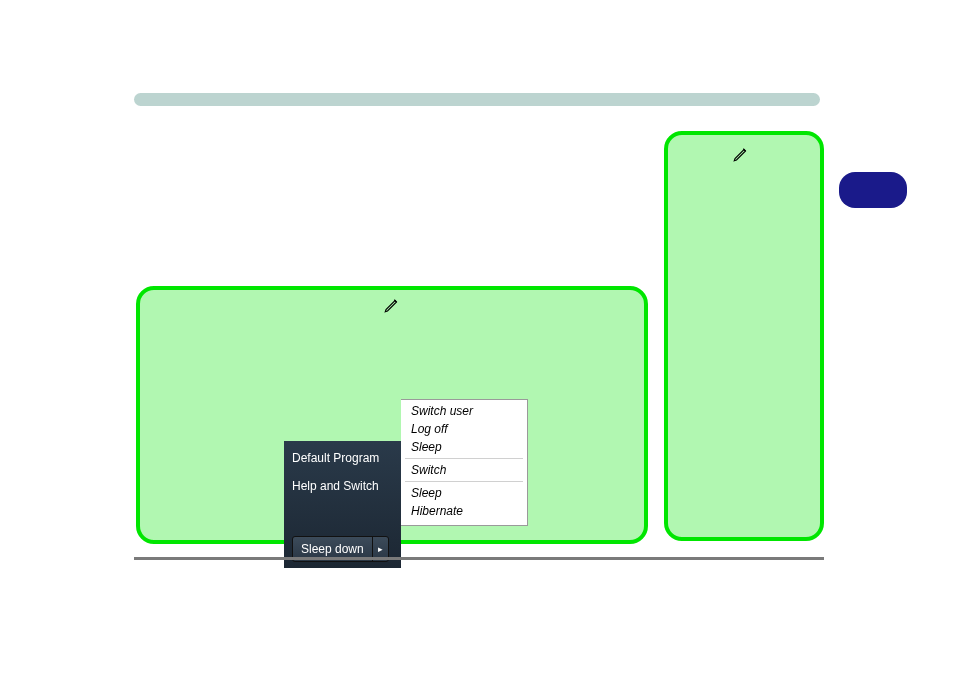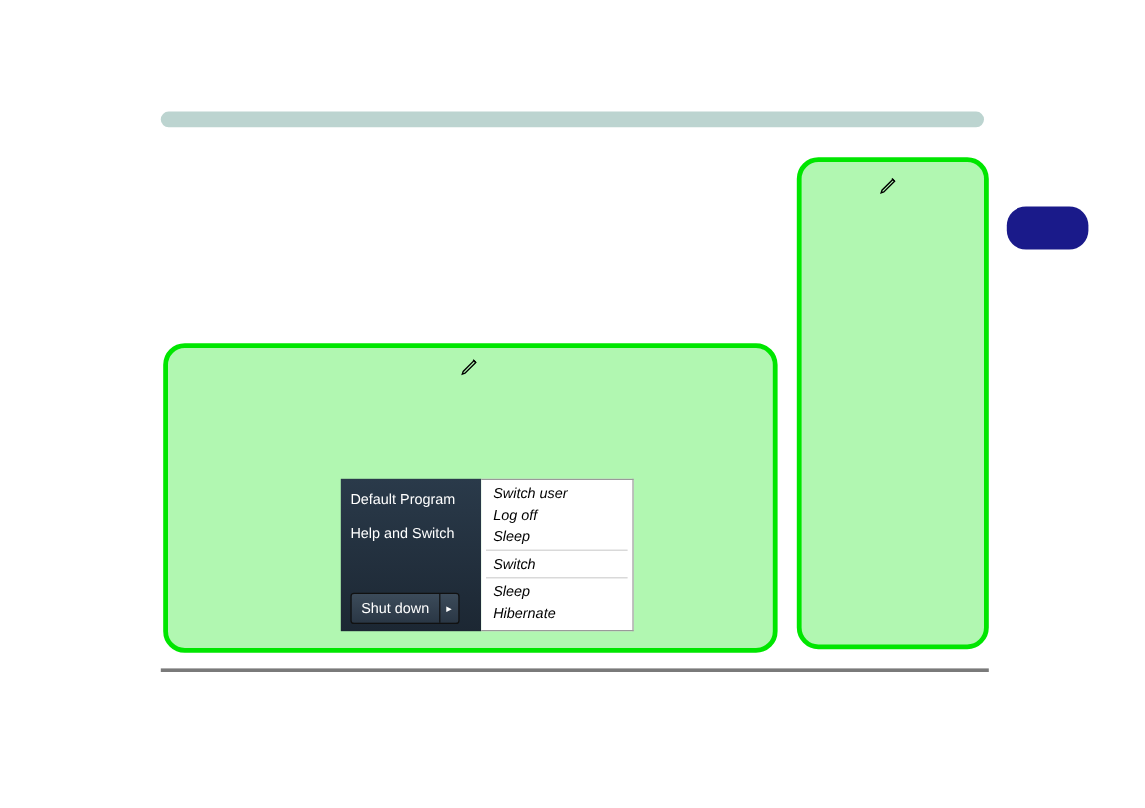--- a/index.html
+++ b/index.html
@@ -83,20 +83,21 @@
       color: #fff;
     }
     .start-left {
       width: 117px;
       height: 127px;
       background: linear-gradient(#2a3a4a, #1c2733);
       padding: 6px 0 0 8px;
       display: flex;
       flex-direction: column;
       justify-content: space-between;
+      margin-top: 42px;
     }
     .start-left .links { display:flex; flex-direction:column; gap:14px; padding-top:4px;}
     .start-left .link { white-space: nowrap; overflow:hidden; }
     .shutdown-wrap {
       display:flex;
       align-items:center;
       margin-bottom:6px;
     }
     .shutdown-btn {
       display:flex;
@@ -167,21 +168,21 @@
 </svg>
 
 <div class="start-snippet">
   <div class="start-left">
     <div class="links">
       <div class="link">Default Program</div>
       <div class="link">Help and Switch</div>
     </div>
     <div class="shutdown-wrap">
       <div class="shutdown-btn">
-        <span class="shutdown-label">Shut down</span>
+        <span class="shutdown-label">Sleep down</span>
         <span class="shutdown-arrow">▸</span>
       </div>
     </div>
   </div>
   <div class="start-right">
     <div class="menu-item">Switch user</div>
     <div class="menu-item">Log off</div>
     <div class="menu-item">Sleep</div>
     <div class="menu-sep"></div>
     <div class="menu-item">Switch</div>

